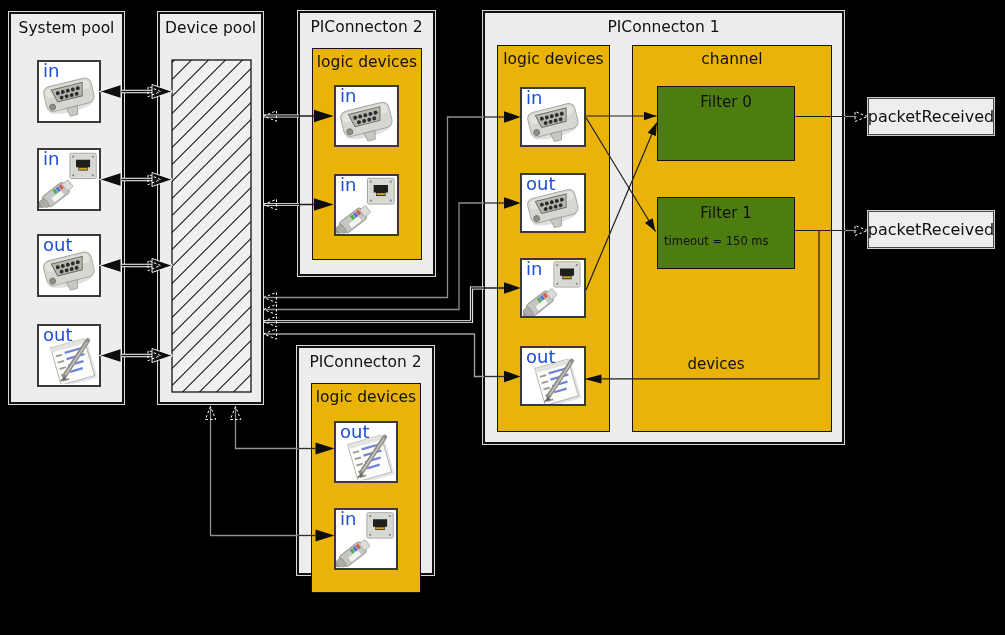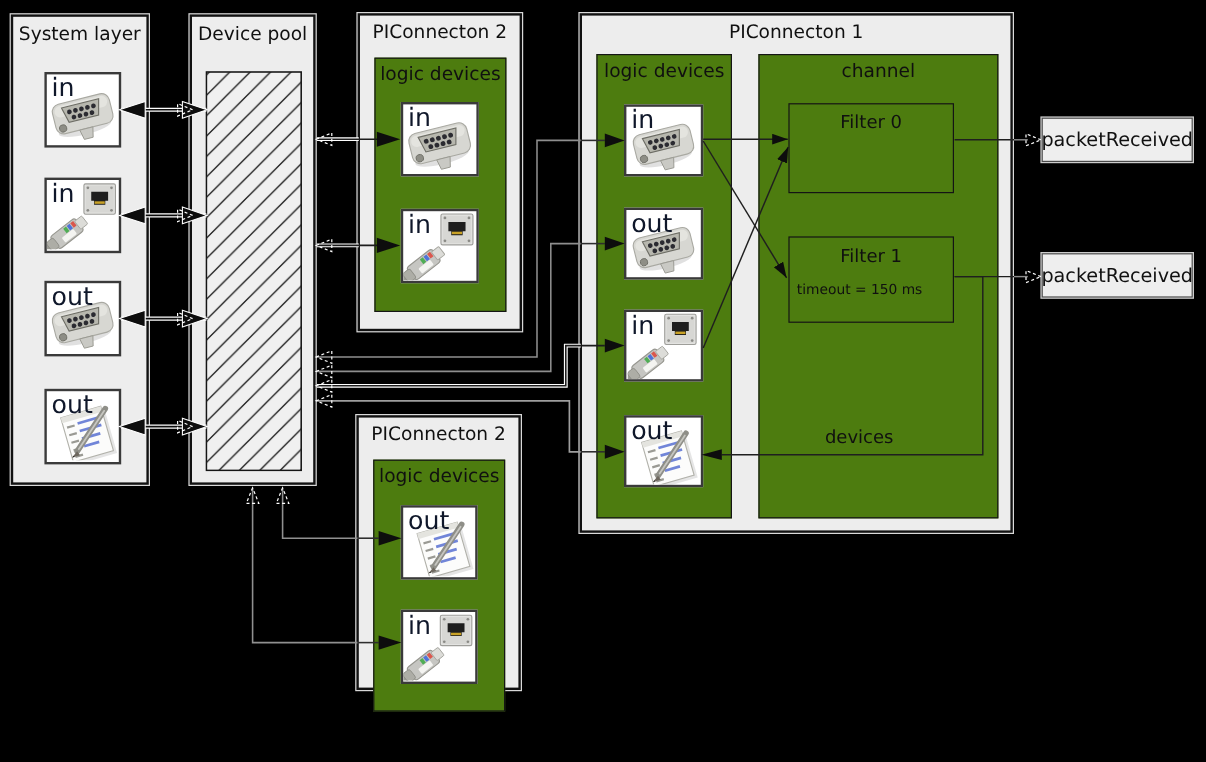--- a/index.html
+++ b/index.html
@@ -2,25 +2,25 @@
 <html><head>
 <meta charset="utf-8">
 <style>
   html,body{margin:0;padding:0;background:#000;}
   #canvas{position:relative;width:1005px;height:635px;background:#000;overflow:hidden;
           font-family:"DejaVu Sans","Liberation Sans",sans-serif;color:#101010;}
   .outerbox{position:absolute;background:#ededed;border:2px solid #111;
             box-shadow:0 0 0 1px rgba(255,255,255,0.85);box-sizing:border-box;}
   .outerbox .boxtitle{position:absolute;top:5px;left:0;width:100%;text-align:center;
             font-size:15.5px;white-space:nowrap;}
-  .innerbox{position:absolute;background:#4d7c0f;border:1px solid #151515;box-sizing:border-box;}
+  .innerbox{position:absolute;background:#eab308;border:1px solid #151515;box-sizing:border-box;}
   .innerbox .grouptitle{position:absolute;top:4px;left:0;width:100%;text-align:center;
             font-size:15.5px;white-space:nowrap;}
   .device{position:absolute;background:#ffffff;border:2px solid #3a3a3a;box-sizing:border-box;}
-  .device .devlabel{position:absolute;top:-2px;left:4px;font-size:21px;color:#0f172a;line-height:1.25;}
+  .device .devlabel{position:absolute;top:-2px;left:4px;font-size:18px;color:#1d4ed8;line-height:1.25;}
   .device svg.devimg{position:absolute;left:0;top:0;width:100%;height:100%;}
   .filterbox{position:absolute;background:#4d7c0f;border:1px solid #141414;box-sizing:border-box;}
   .filterbox .ftitle{position:absolute;top:6px;left:0;width:100%;text-align:center;font-size:15px;}
   .filterbox .fparams{position:absolute;top:36px;left:6px;right:0;font-size:11.5px;line-height:1.24;white-space:nowrap;}
   .eventbox{position:absolute;background:#eeeeee;border:1px solid #4a4a4a;
             box-shadow:0 0 0 1px rgba(255,255,255,0.8);box-sizing:border-box;}
   .eventbox .elabel{position:absolute;top:0;left:0;width:100%;height:100%;display:flex;
             align-items:center;justify-content:center;font-size:16px;white-space:nowrap;}
   .freelabel{position:absolute;font-size:15px;text-align:center;white-space:nowrap;}
   #wires{position:absolute;left:0;top:0;width:1005px;height:635px;pointer-events:none;}
@@ -95,21 +95,21 @@
           <line x1="27" y1="52" x2="52" y2="14" stroke="#8f8f88" stroke-width="5" stroke-linecap="round"></line>
           <line x1="28.5" y1="50" x2="51" y2="16" stroke="#c6c6c0" stroke-width="1.6" stroke-linecap="round"></line>
           <path d="M27,52 L22.5,57.5 L29.5,55.5 Z" fill="#6e685f"></path>
           <path d="M24,56 L22.5,57.5 L24.8,57 Z" fill="#23211d"></path>
         </g>
       </symbol>
     </defs>
   </svg>
 
   <div class="outerbox" style="left:9px;top:12px;width:115px;height:392px;">
-    <div class="boxtitle">System layer</div>
+    <div class="boxtitle">System pool</div>
   </div>
   <div class="device" style="left:37px;top:60px;width:64px;height:63px;">
     <svg class="devimg" viewBox="0 0 64 60">
         <use href="#sym-serial"></use>
       </svg>
     <div class="devlabel">in</div>
   </div>
   <div class="device" style="left:37px;top:148px;width:64px;height:63px;">
     <svg class="devimg" viewBox="0 0 64 60">
         <use href="#sym-ethernet"></use>

